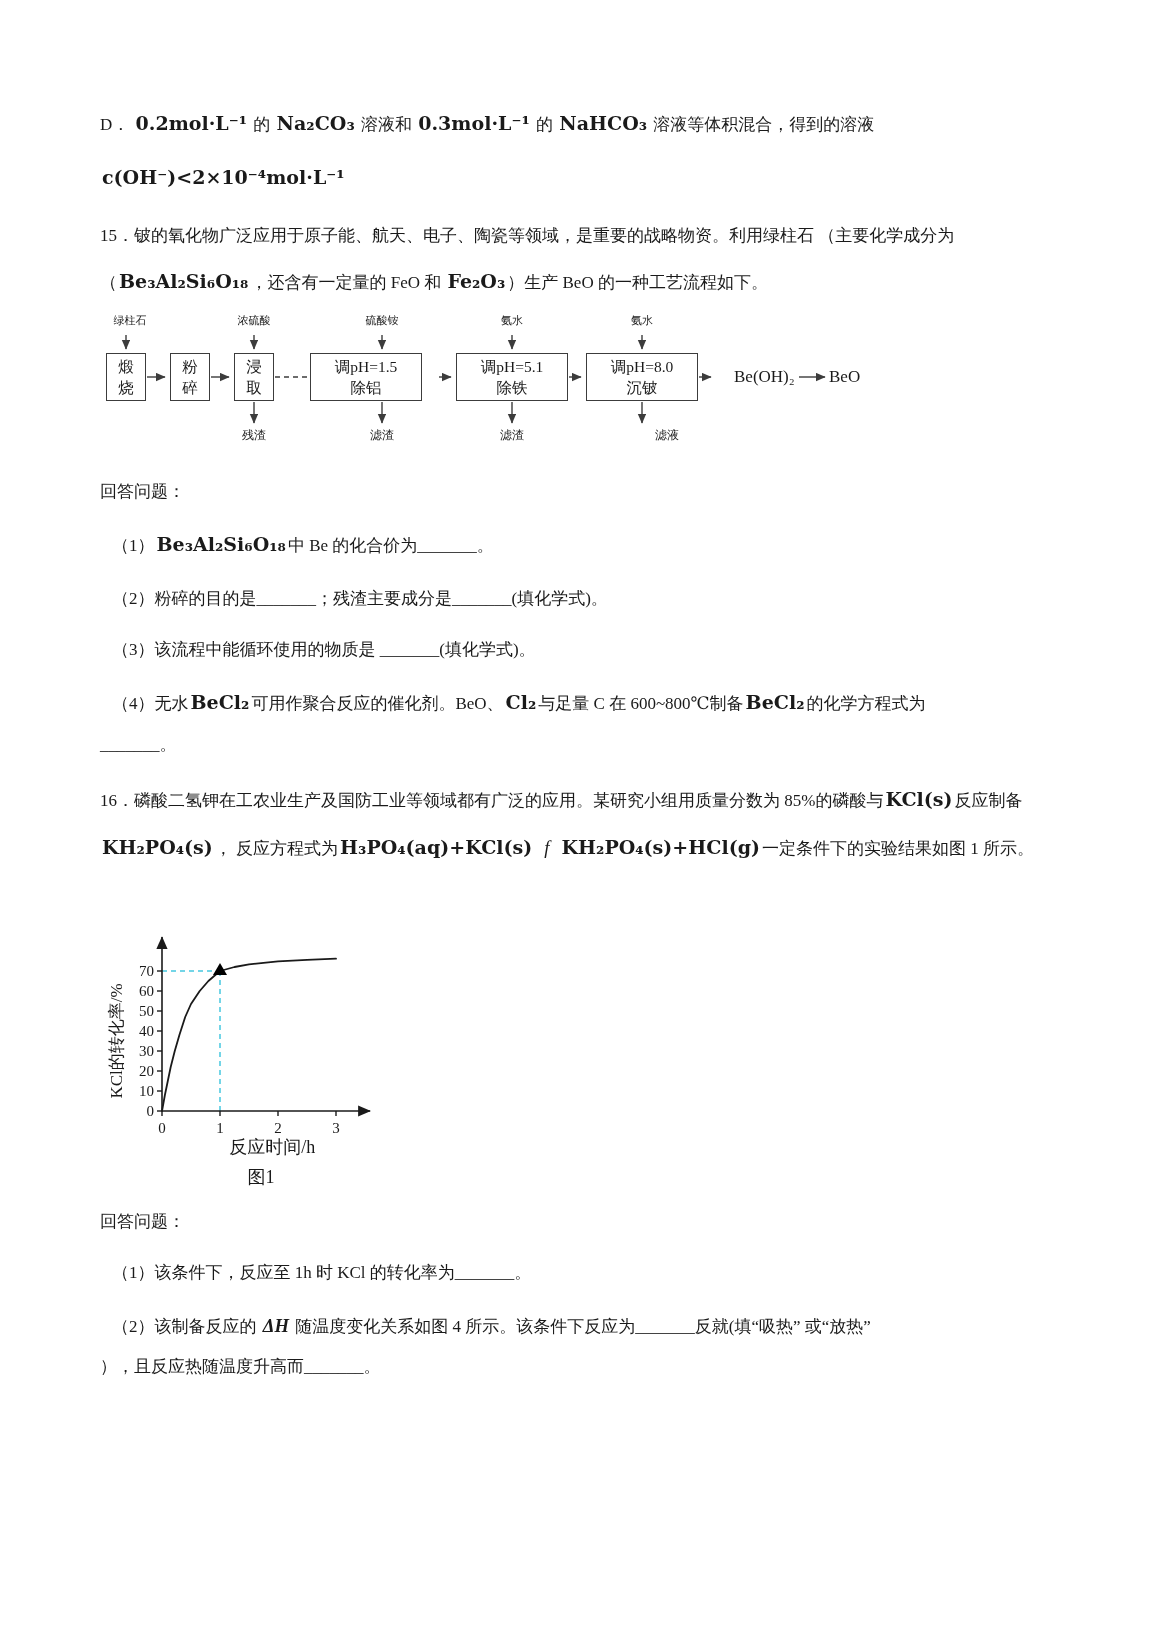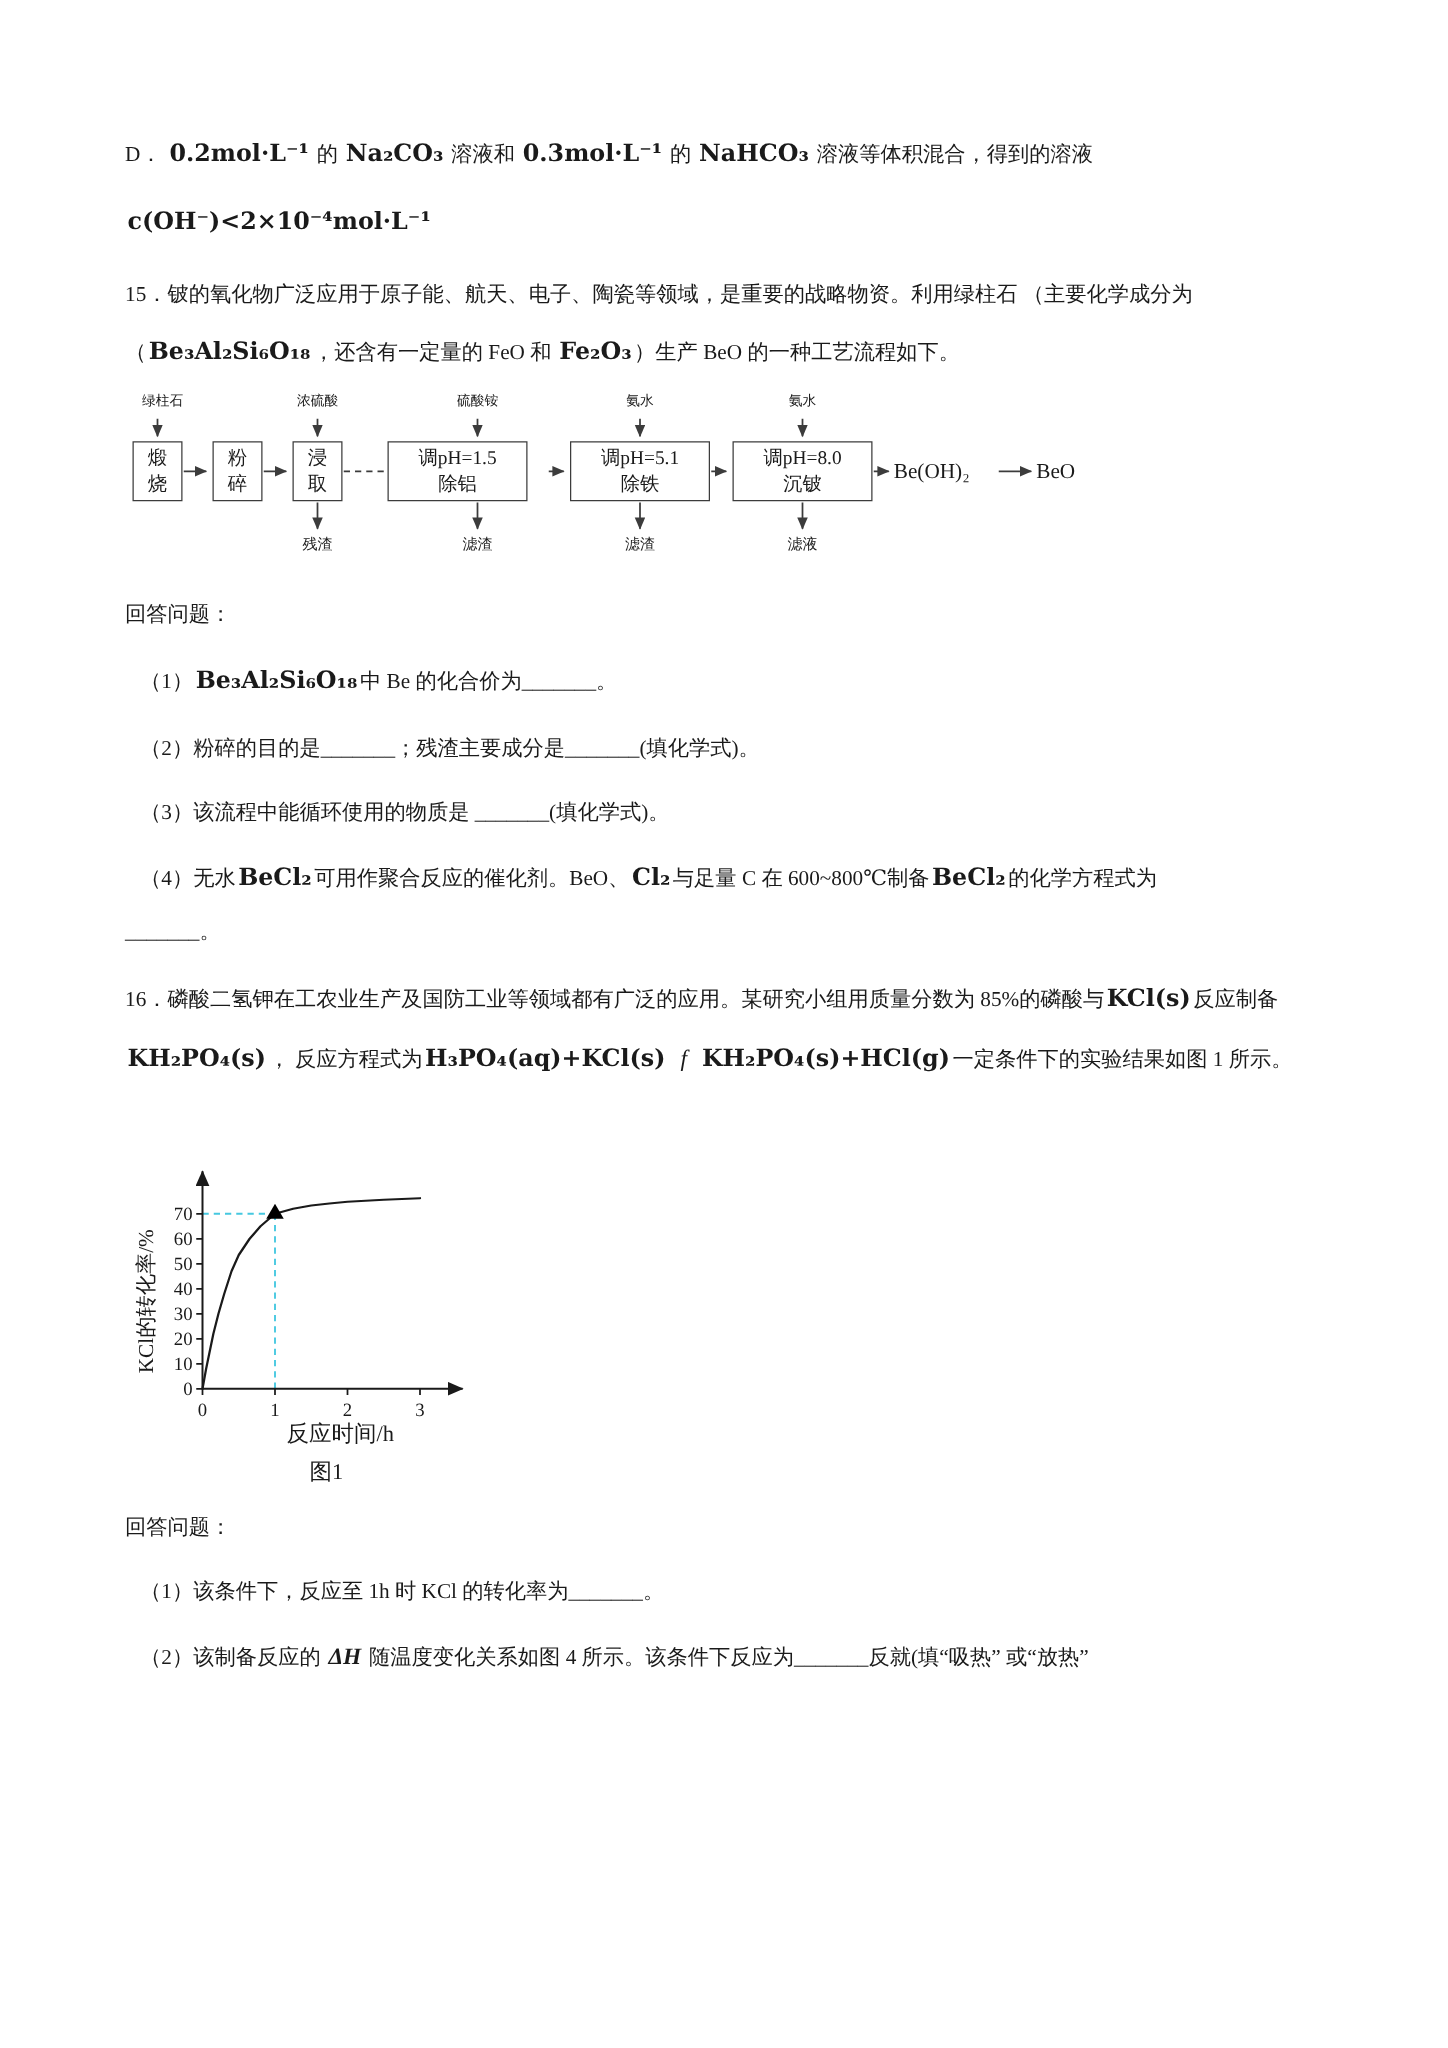--- a/index.html
+++ b/index.html
@@ -114,27 +114,27 @@
     </div>
     <div class="fbox" style="left:354px;width:112px;">
       <span>调pH=5.1</span>
       <span>除铁</span>
     </div>
     <div class="fbox" style="left:484px;width:112px;">
       <span>调pH=8.0</span>
       <span>沉铍</span>
     </div>
 
-    <div class="fprod" style="left:613px;">Be(OH)₂</div>
+    <div class="fprod" style="left:632px;">Be(OH)₂</div>
     <div class="fprod" style="left:727px;">BeO</div>
 
     <div class="fbot" style="left:133px;width:38px;">残渣</div>
     <div class="fbot" style="left:261px;width:38px;">滤渣</div>
     <div class="fbot" style="left:391px;width:38px;">滤渣</div>
-    <div class="fbot" style="left:521px;width:38px;text-align:center;">滤液</div>
+    <div class="fbot" style="left:546px;width:38px;text-align:center;">滤液</div>
   </div>
 
   <div class="ans-head">回答问题：</div>
 
   <div class="item">
     <span>（1）</span><span class="chem">Be₃Al₂Si₆O₁₈</span><span>中 Be 的化合价为_______。</span>
   </div>
 
   <div class="item">
     <span>（2）粉碎的目的是_______；残渣主要成分是_______(填化学式)。</span>
@@ -198,15 +198,16 @@
   </div>
 
   <div class="ans-head" style="margin-top:16px;">回答问题：</div>
 
   <div class="item">
     <span>（1）该条件下，反应至 1h 时 KCl 的转化率为_______。</span>
   </div>
 
   <div class="item">
     <span>（2）该制备反应的 </span><span class="dh">ΔH</span><span> 随温度变化关系如图 4 所示。该条件下反应为_______反就(填“吸热” 或“放热”</span>
+    <span class="fullline">），且反应热随温度升高而_______。</span>
   </div>
 
 </div>
 
 </body></html>

